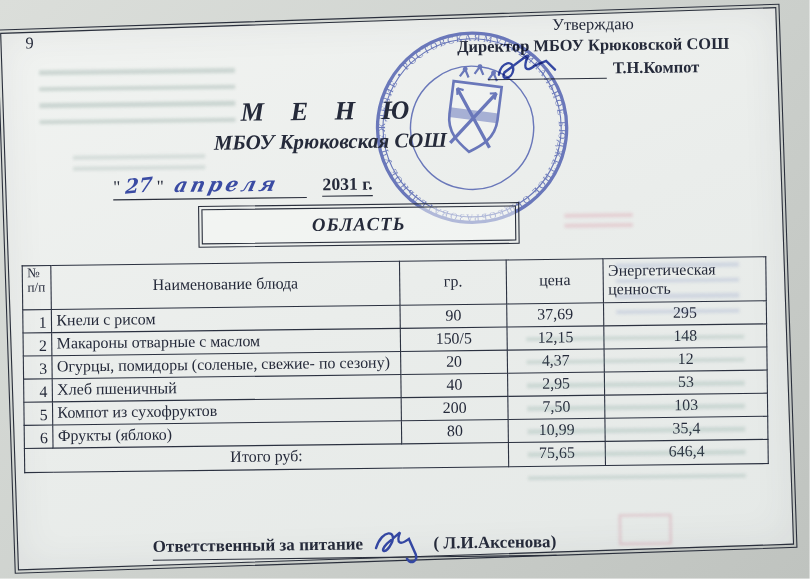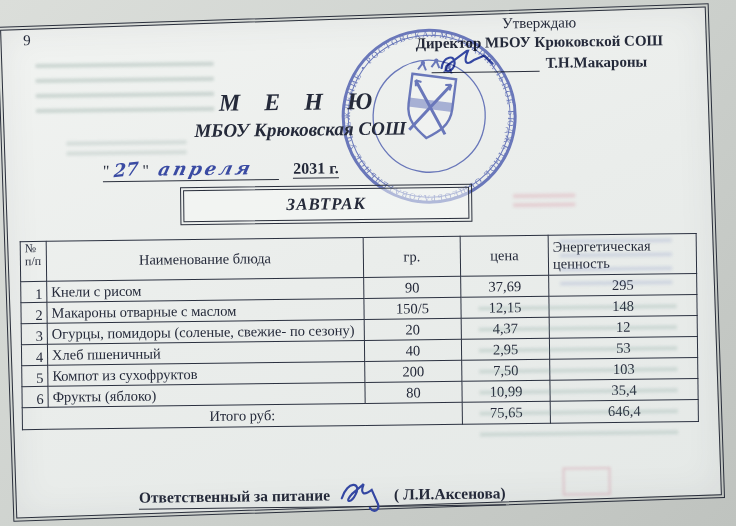--- a/index.html
+++ b/index.html
@@ -93,21 +93,21 @@
 
   <div class="abs approval">
     <div>Утверждаю</div>
     <div class="l2">Директор МБОУ Крюковской СОШ</div>
     <div class="sigrow">
       <span class="sigline">
         <svg width="70" height="26" viewBox="0 0 70 26">
           <path d="M4 18 c2 -12 14 -14 13 -4 c-1 8 -12 10 -8 2 l22 -16 c-6 14 -2 16 6 10 l10 -4 l8 8" fill="none" stroke="#3447a2" stroke-width="2.2" stroke-linecap="round"></path>
         </svg>
       </span>
-      <span class="signame">Т.Н.Макароны</span>
+      <span class="signame">Т.Н.Компот</span>
     </div>
   </div>
 
   <svg class="abs stamp" viewBox="0 0 190 190">
     <defs>
       <path id="ringO" d="M95,16 a79,79 0 1,1 -0.01,0"></path>
     </defs>
     <circle cx="95" cy="95" r="86" fill="none" stroke="#4c5dae" stroke-width="3"></circle>
     <circle cx="95" cy="95" r="81" fill="none" stroke="#4c5dae" stroke-width="1"></circle>
     <circle cx="95" cy="95" r="56" fill="none" stroke="#4c5dae" stroke-width="1.3"></circle>
@@ -132,21 +132,21 @@
   </div>
 
   <div class="abs dateline">
     <span class="date-underline"><span>"</span>
       <span class="hand hand-day">27</span>
       <span>"</span>
       <span class="hand hand-month">апреля</span>&nbsp;&nbsp;&nbsp;&nbsp;</span><span class="year">2031 г.</span>
   </div>
 
   <div class="abs mealbox">
-    <span>ЗАВТРАК</span>
+    <span>ОБЛАСТЬ</span>
   </div>
 
   <table class="menu">
     <colgroup>
         <col class="c-num">
         <col class="c-name">
         <col class="c-gr">
         <col class="c-price">
         <col class="c-energy">
       </colgroup>

